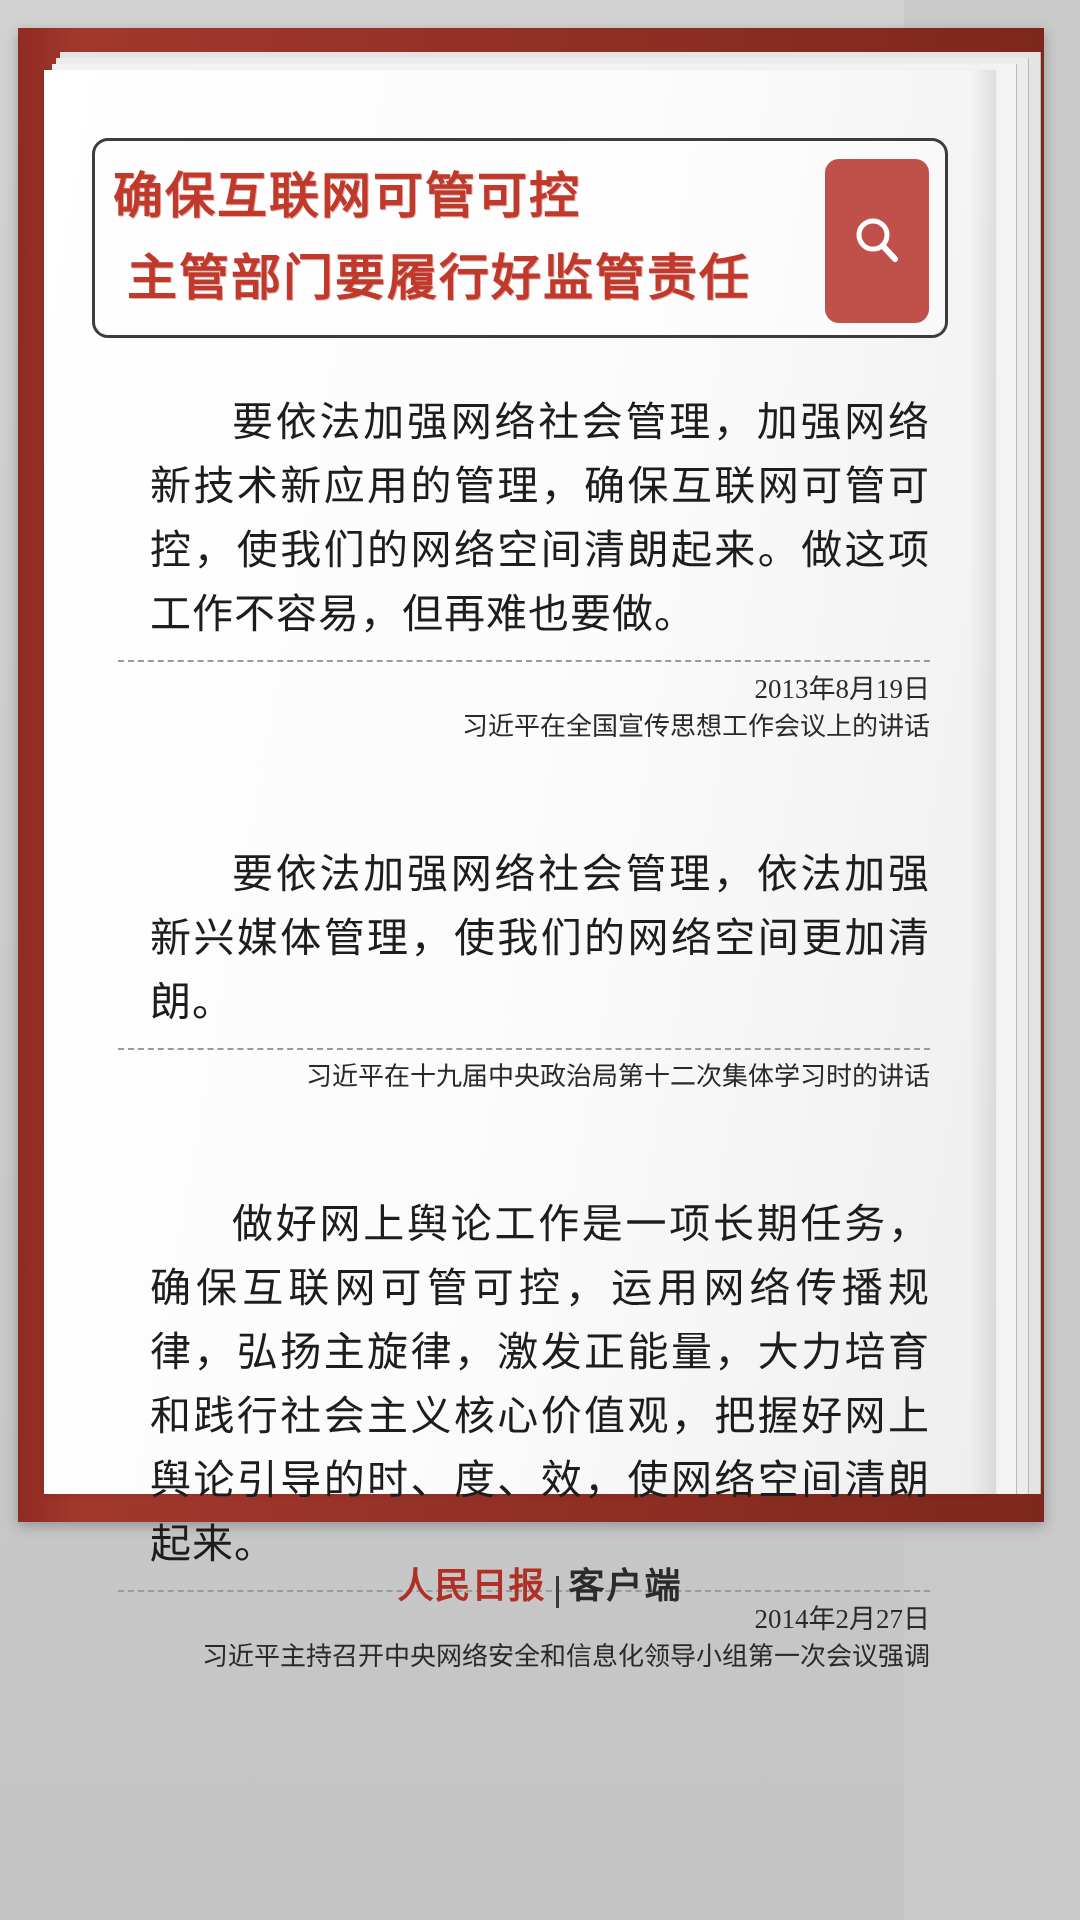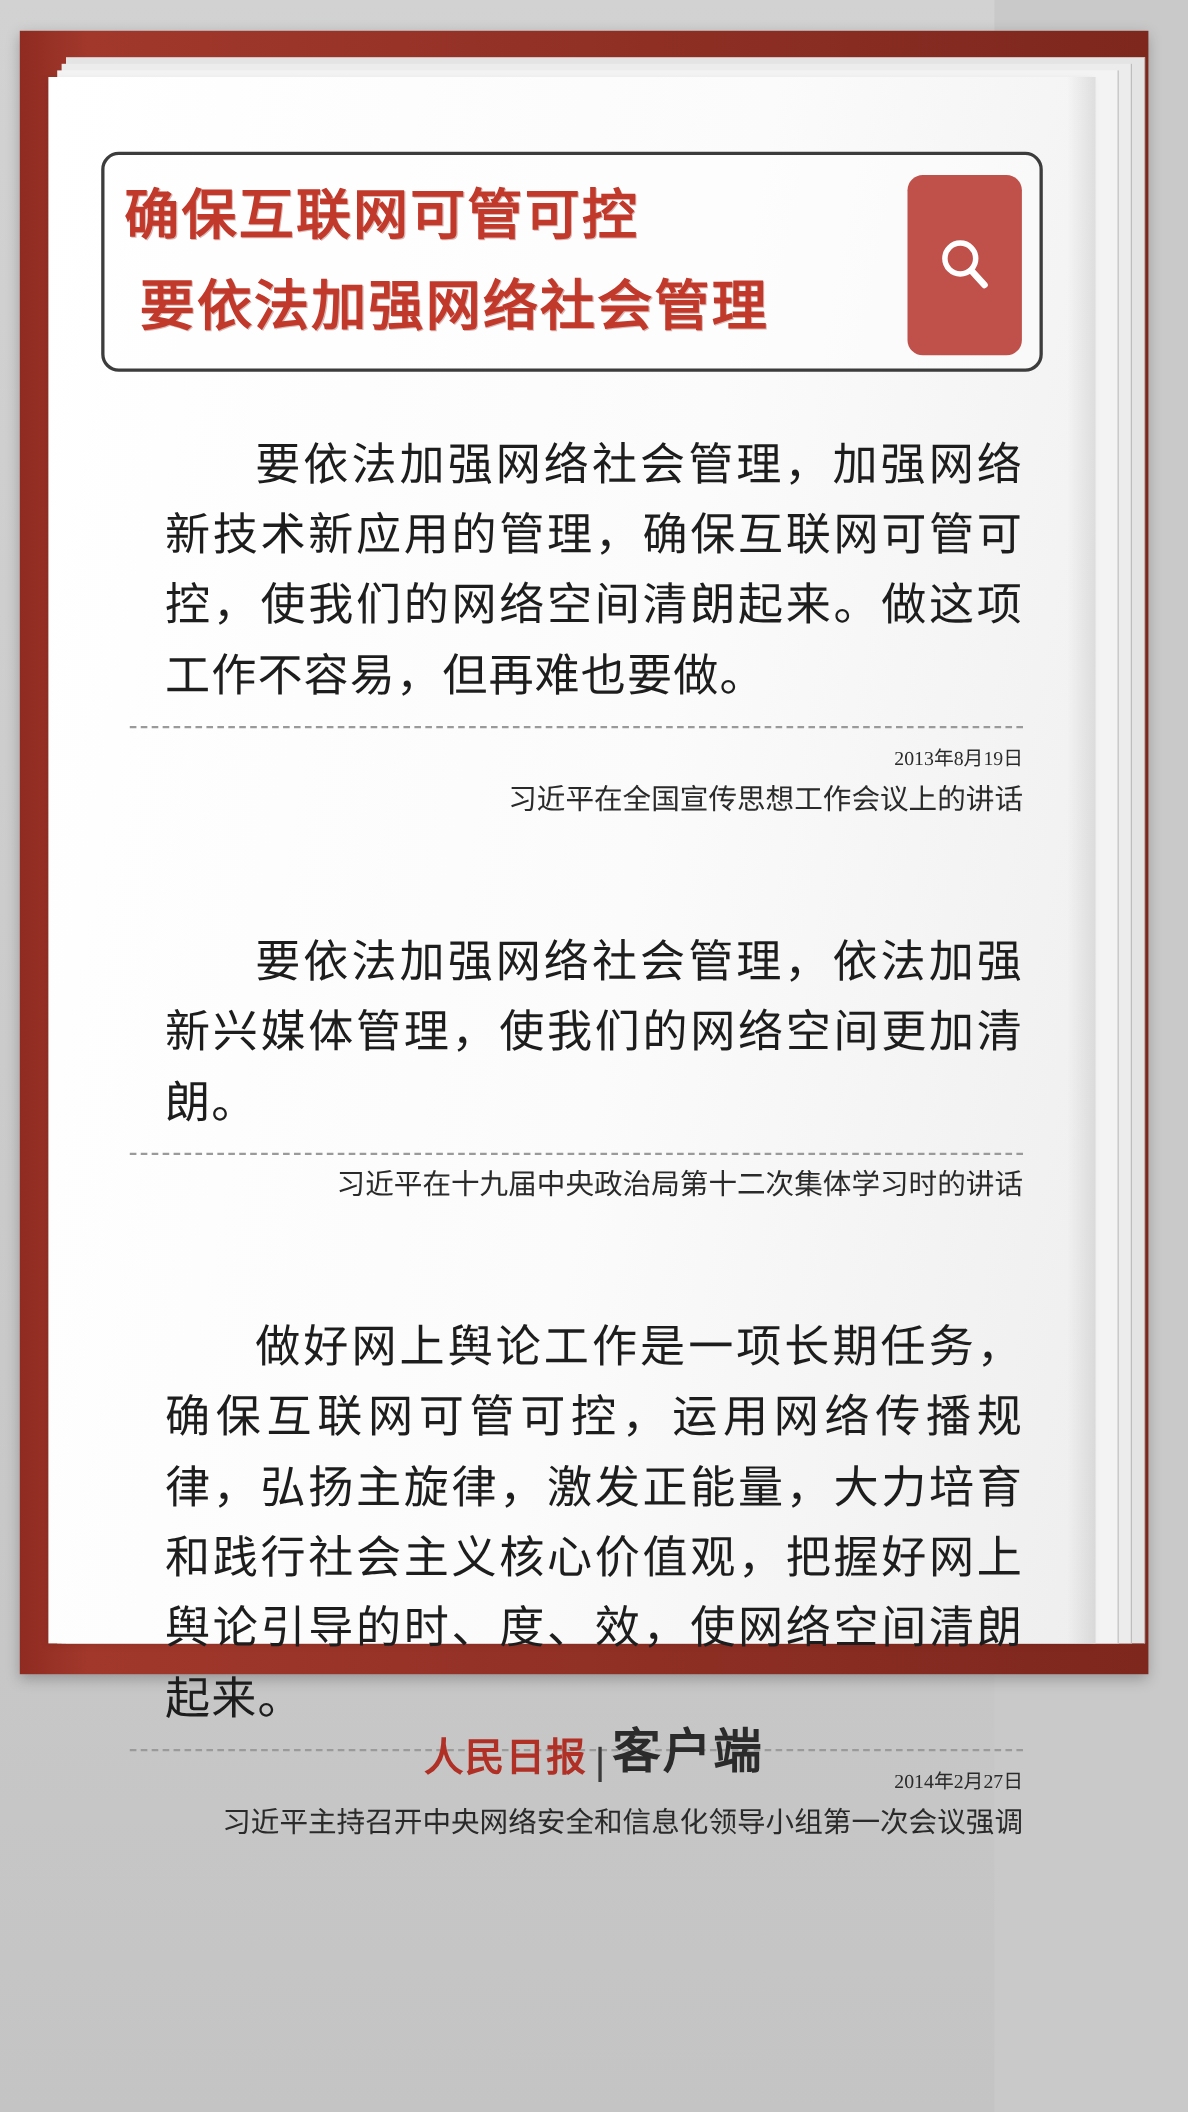--- a/index.html
+++ b/index.html
@@ -131,21 +131,21 @@
     height: 0;
     border-top: 2px dashed #9a9a9a;
   }
 
   .attribution {
     text-align: right;
     font-family: "Liberation Serif", "DejaVu Serif", serif;
     color: #2a2a2a;
   }
   .attr-date {
-    font-size: 18px;
+    font-size: 27px;
     line-height: 38px;
   }
   .attr-source {
     font-size: 26px;
     line-height: 38px;
     font-family: Liberation Serif, serif;
   }
 
   
   .footer {
@@ -170,41 +170,41 @@
   }
   .brand-sep {
     width: 3px;
     height: 32px;
     background: #3a3a3a;
     display: inline-block;
   }
   .brand-name {
     font-family: "DejaVu Sans", "Liberation Sans", sans-serif;
     font-weight: 700;
-    font-size: 44px;
+    font-size: 36px;
     color: #2b2b2b;
     letter-spacing: 2px;
   }
 </style>
 </head>
 <body>
 
 <div class="poster">
 
   <div class="red-frame"></div>
   <div class="page-stack stack1"></div>
   <div class="page-stack stack2"></div>
   <div class="page-stack stack3"></div>
 
   <div class="page">
 
     <div class="title-box">
       <div class="title-text">
         <div class="title-line">确保互联网可管可控</div>
-        <div class="title-line indent">要依法加强网络社会管理</div>
+        <div class="title-line indent">主管部门要履行好监管责任</div>
       </div>
       <div class="search-badge">
         <svg width="60" height="60" viewBox="0 0 60 60" aria-hidden="true">
           <circle cx="26" cy="24" r="14" fill="none" stroke="#ffffff" stroke-width="5"></circle>
           <line x1="36" y1="35" x2="48" y2="48" stroke="#ffffff" stroke-width="6" stroke-linecap="round"></line>
         </svg>
       </div>
     </div>
 
     <div class="quotes">

